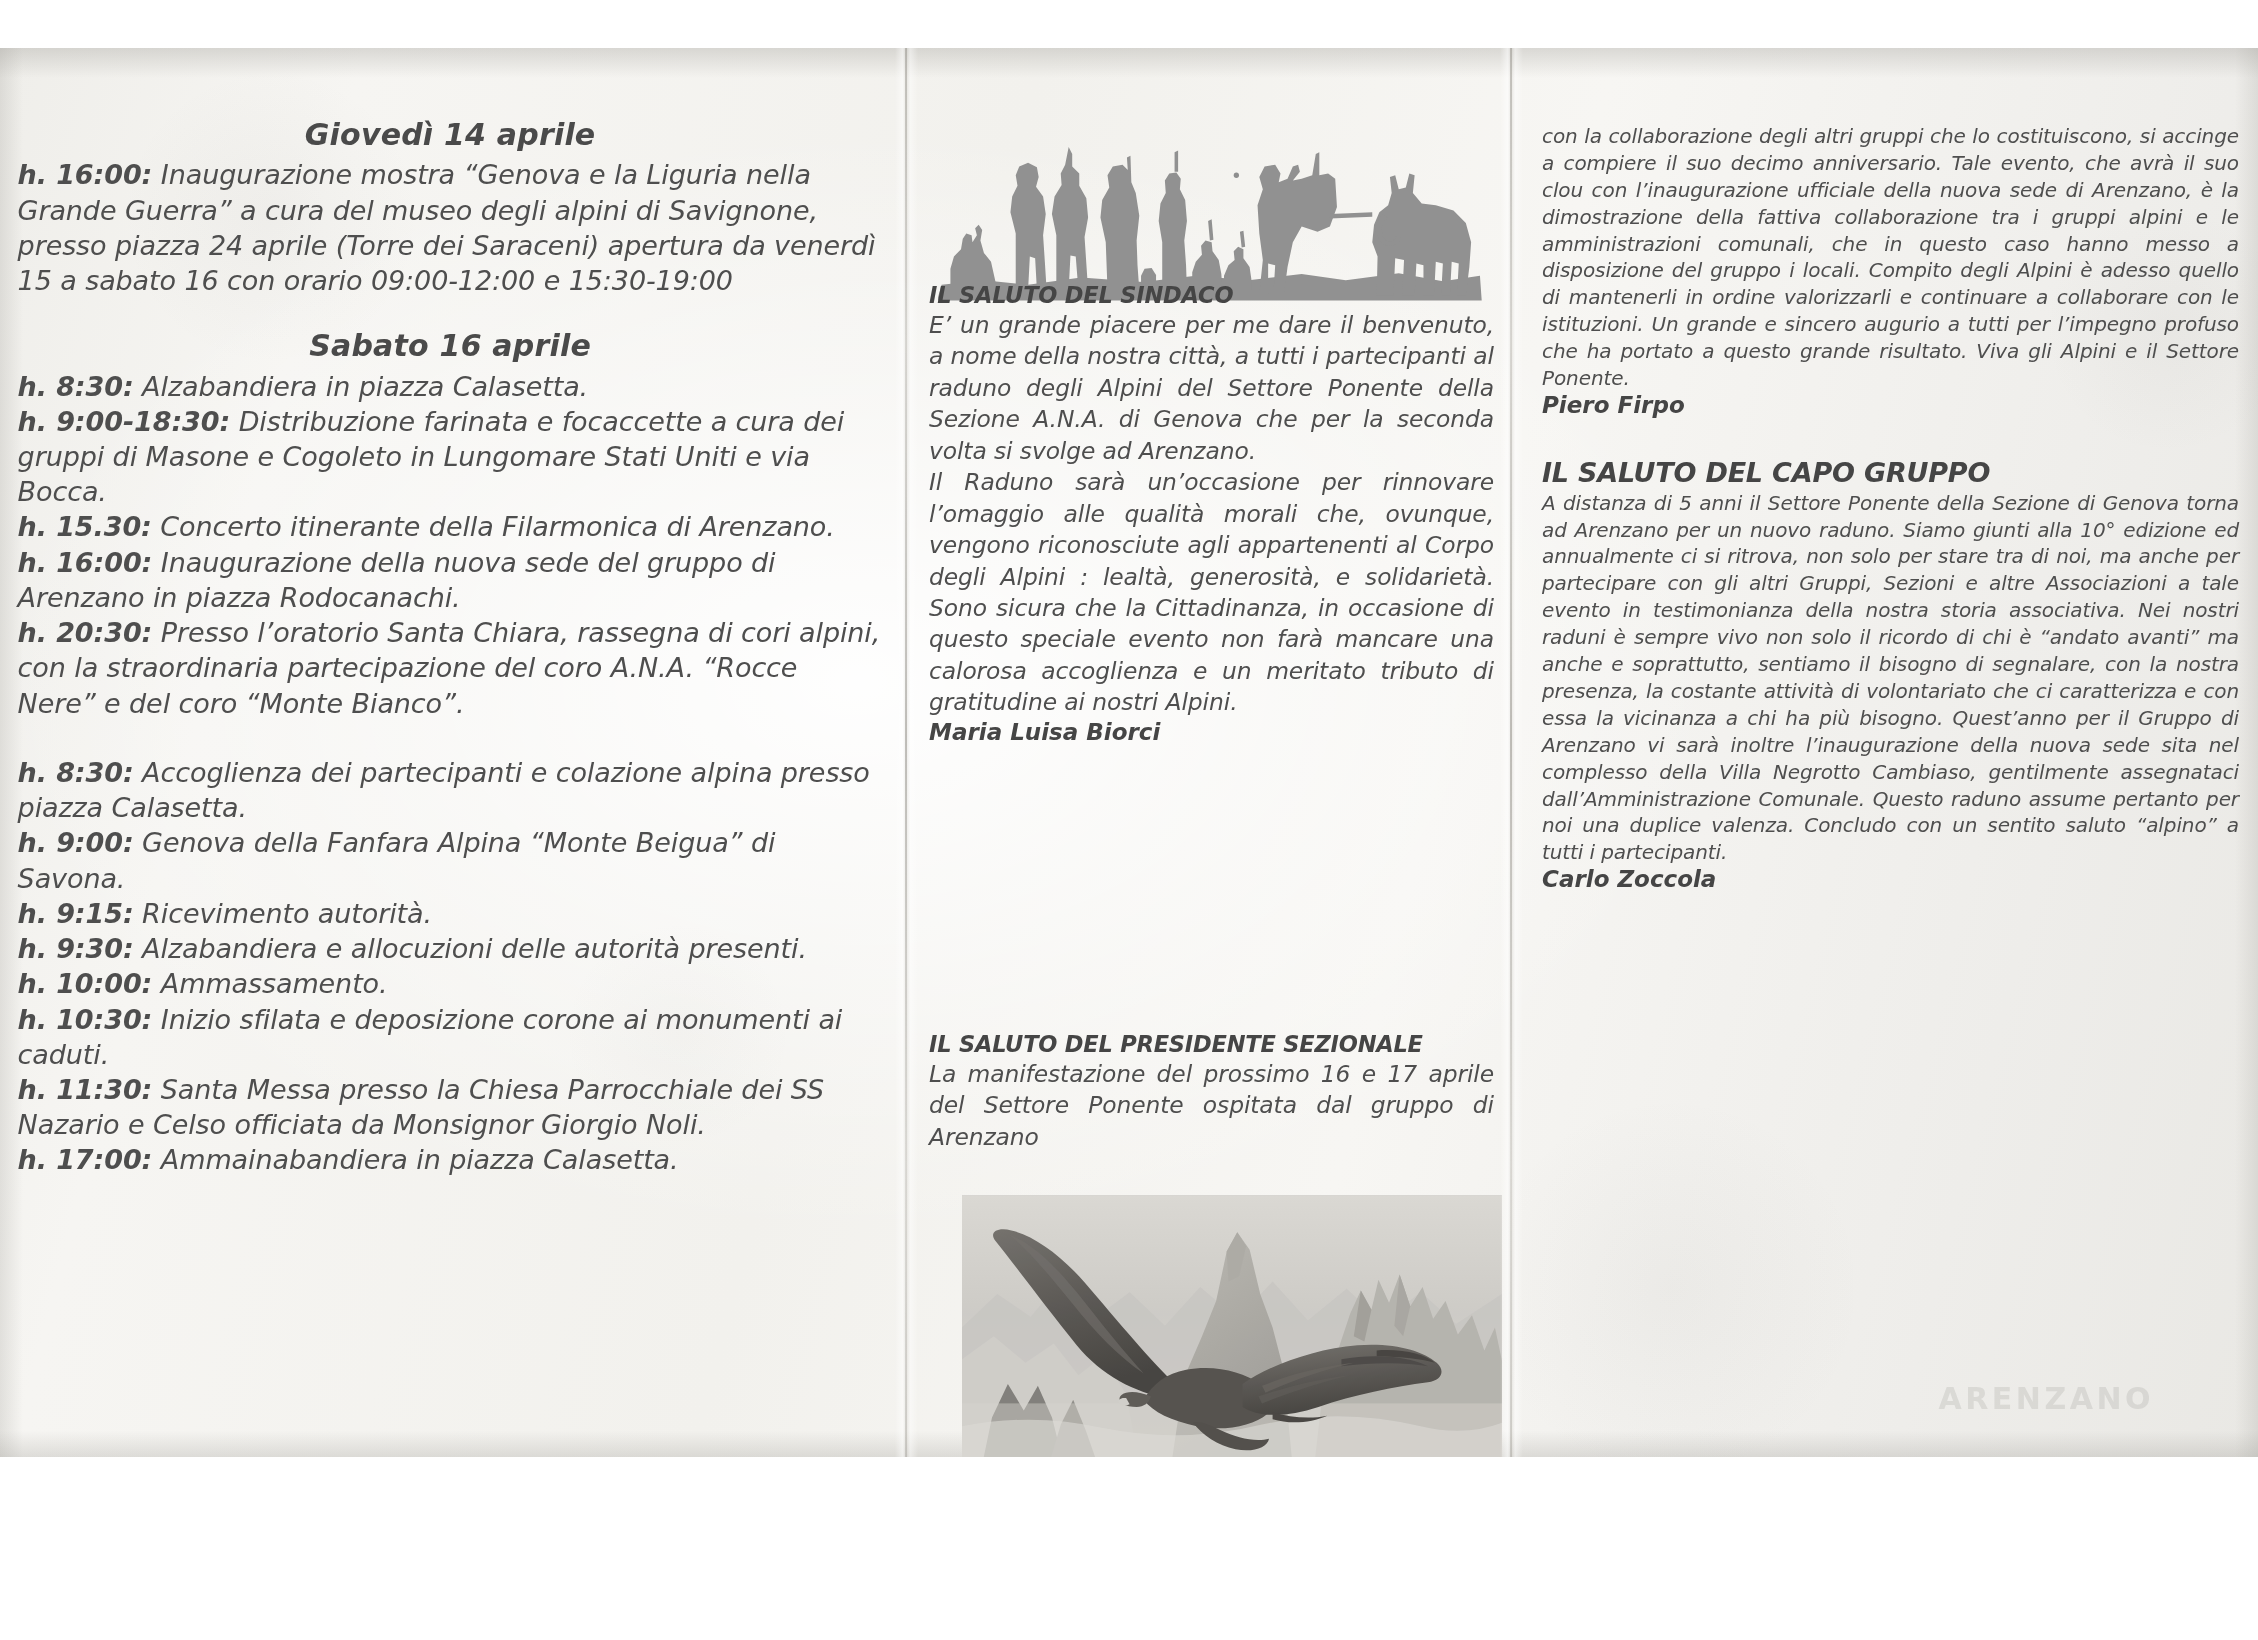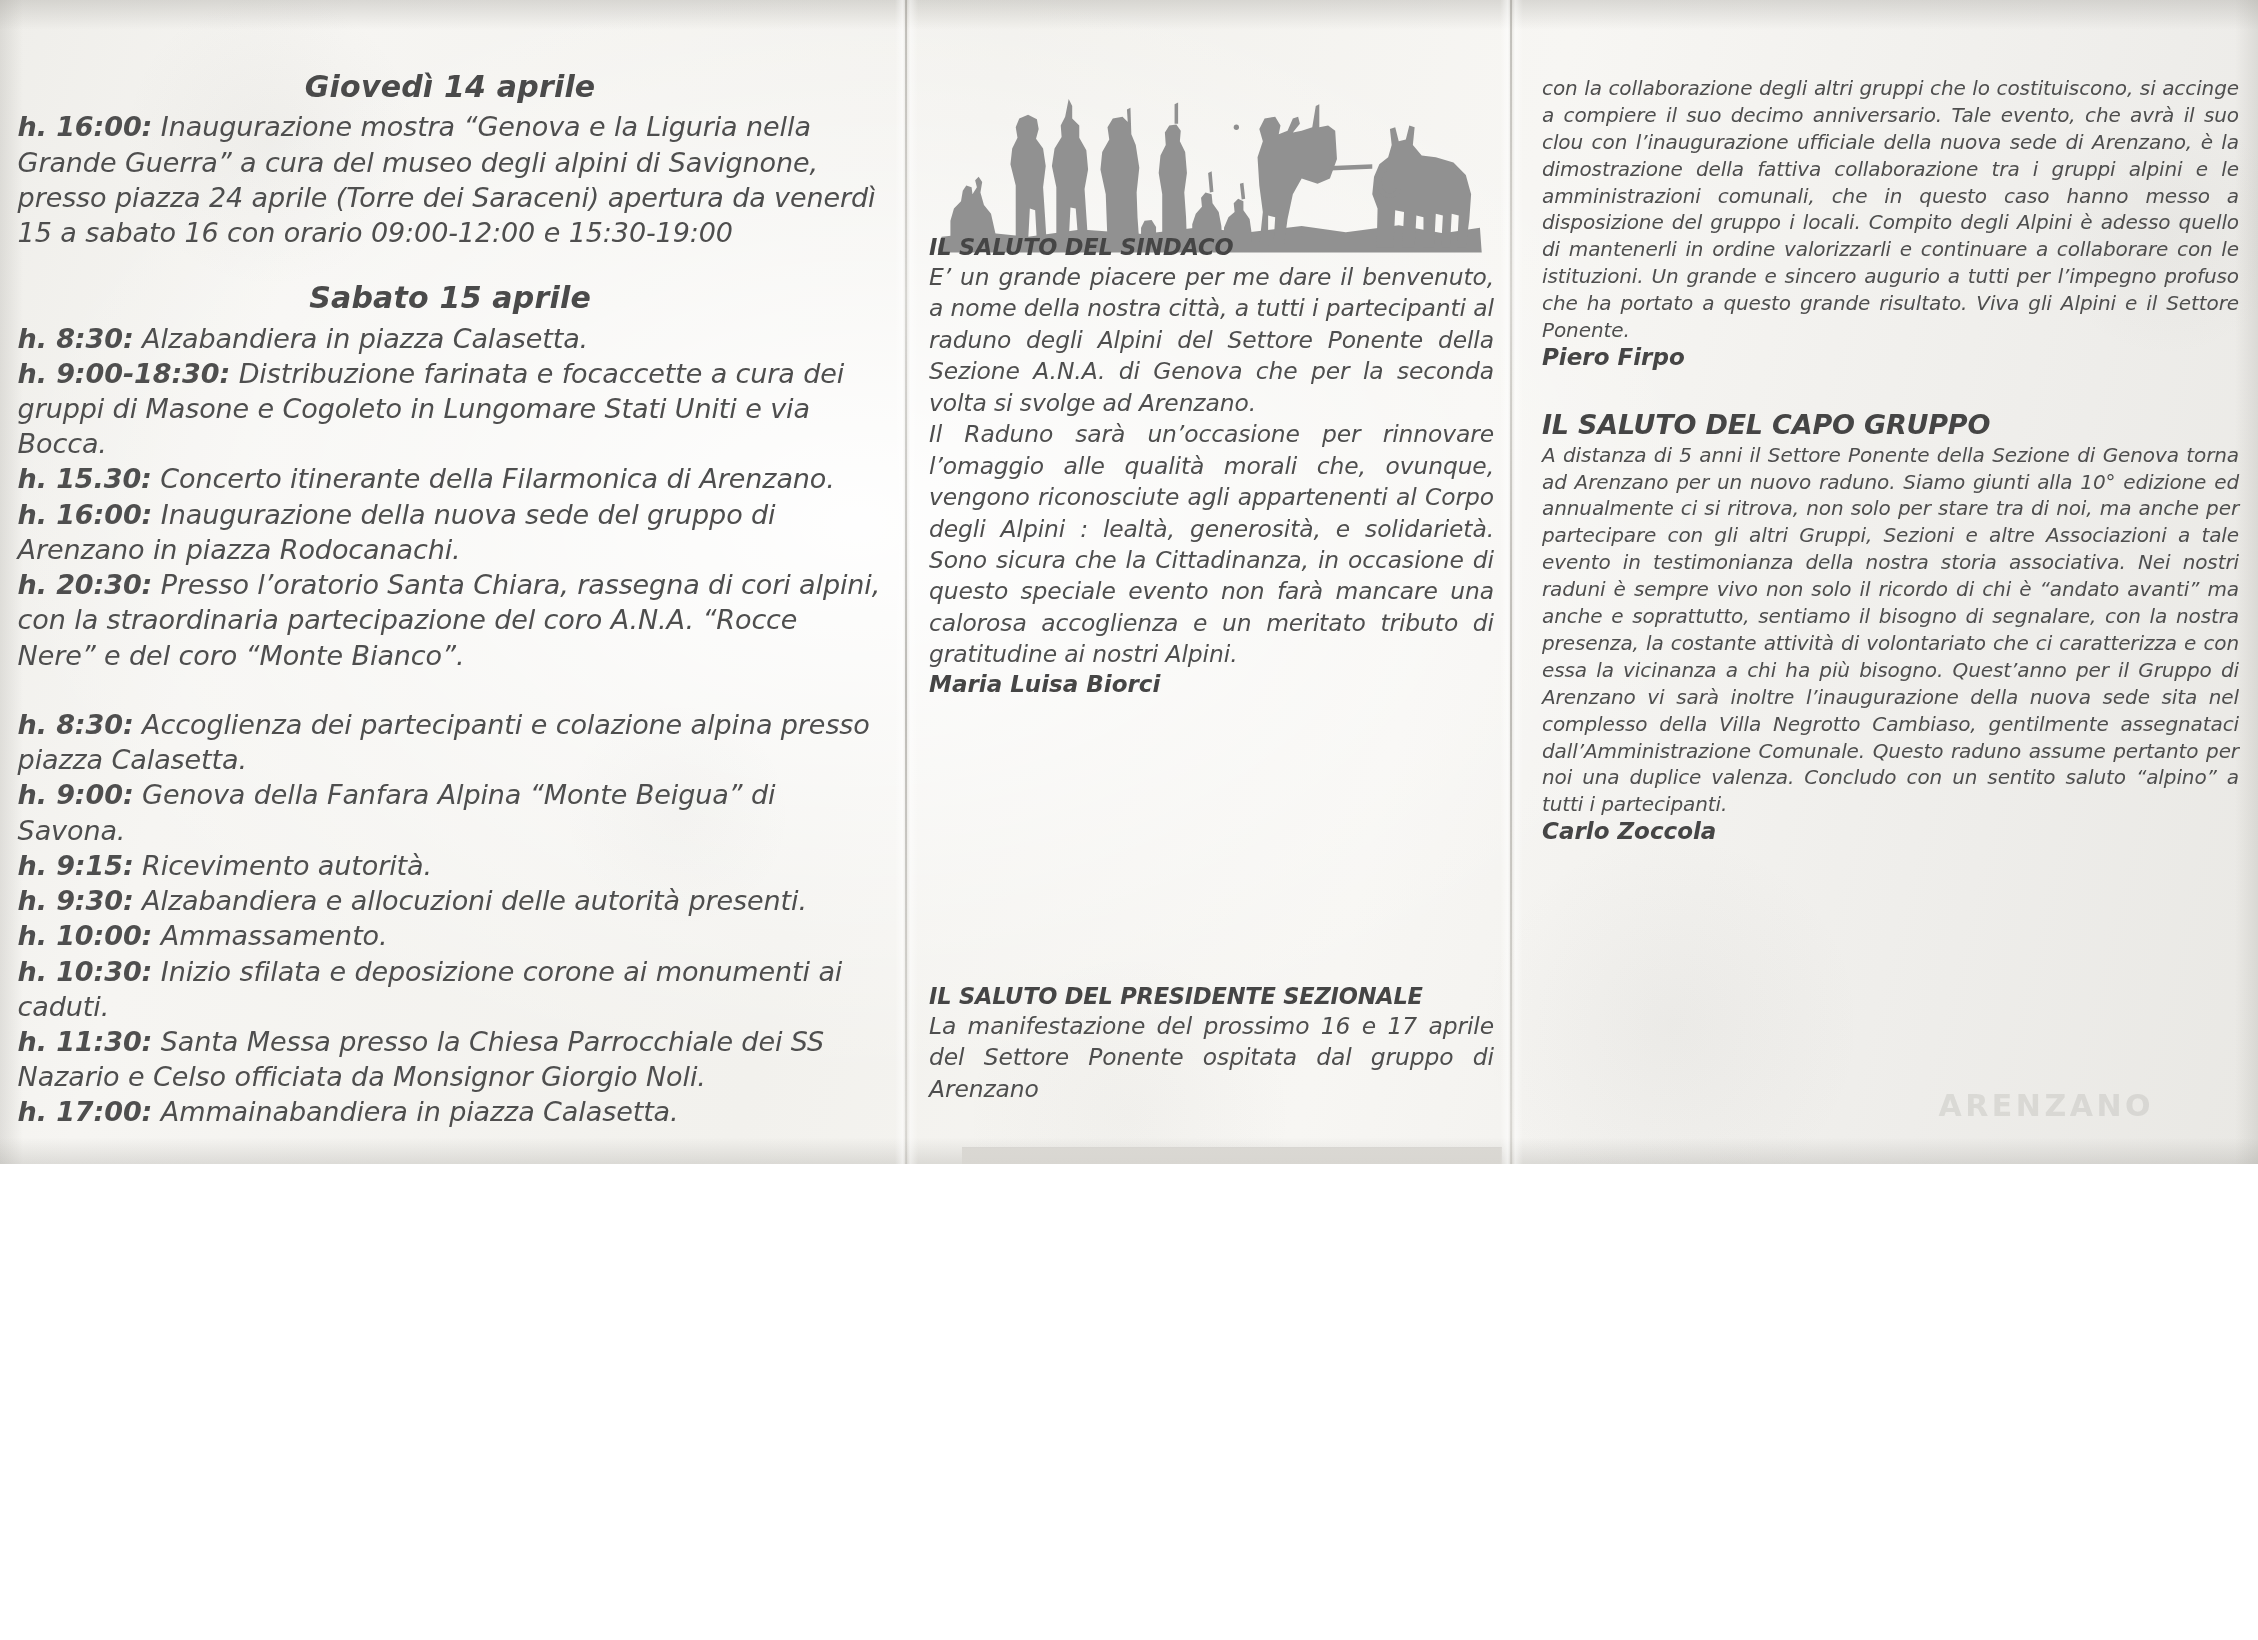--- a/index.html
+++ b/index.html
@@ -11,26 +11,27 @@
     width: 2258px;
     height: 1641px;
     overflow: hidden;
     font-family: "DejaVu Sans", sans-serif;
   }
 
   
   #scan {
     position: relative;
     width: 2258px;
-    height: 1164px;
+    height: 1409px;
     background: #f4f3f0;
     background-image:
       radial-gradient(ellipse 1235px 794px at 38% 45%, rgba(255,255,255,0.95) 0%, rgba(255,255,255,0.0) 70%),
       linear-gradient(104deg, #efeeea 0%, #f6f5f2 14%, #f2f1ed 40%, #f7f6f3 62%, #eeedea 86%, #e9e8e4 100%);
     overflow: hidden;
+    margin-top: 48px;
   }
   
   #scan::before {
     content: "";
     position: absolute;
     inset: 0;
     pointer-events: none;
     background-image:
       radial-gradient(circle 212px at 12% 12%, rgba(120,118,112,0.05), rgba(0,0,0,0) 70%),
       radial-gradient(circle 265px at 74% 88%, rgba(120,118,112,0.055), rgba(0,0,0,0) 72%),
@@ -207,21 +208,21 @@
   <div class="col" id="col-program">
 
     <div class="day-block" id="day-thu">
       <div class="day-heading">Giovedì 14 aprile</div>
       <p class="prog-line">
         <b>h. 16:00:</b><span> Inaugurazione mostra “Genova e la Liguria nella Grande Guerra” a cura del museo degli alpini di Savignone, presso piazza 24 aprile (Torre dei Saraceni) apertura da venerdì 15 a sabato 16 con orario 09:00-12:00 e 15:30-19:00</span>
       </p>
     </div>
 
     <div class="day-block" id="day-sat">
-      <div class="day-heading">Sabato 15 aprile</div>
+      <div class="day-heading">Sabato 16 aprile</div>
       <p class="prog-line">
         <b>h. 8:30:</b><span> Alzabandiera in piazza Calasetta.</span>
       </p>
       <p class="prog-line">
         <b>h. 9:00-18:30:</b><span> Distribuzione farinata e focaccette a cura dei gruppi di Masone e Cogoleto in Lungomare Stati Uniti e via Bocca.</span>
       </p>
       <p class="prog-line">
         <b>h. 15.30:</b><span> Concerto itinerante della Filarmonica di Arenzano.</span>
       </p>
       <p class="prog-line">

